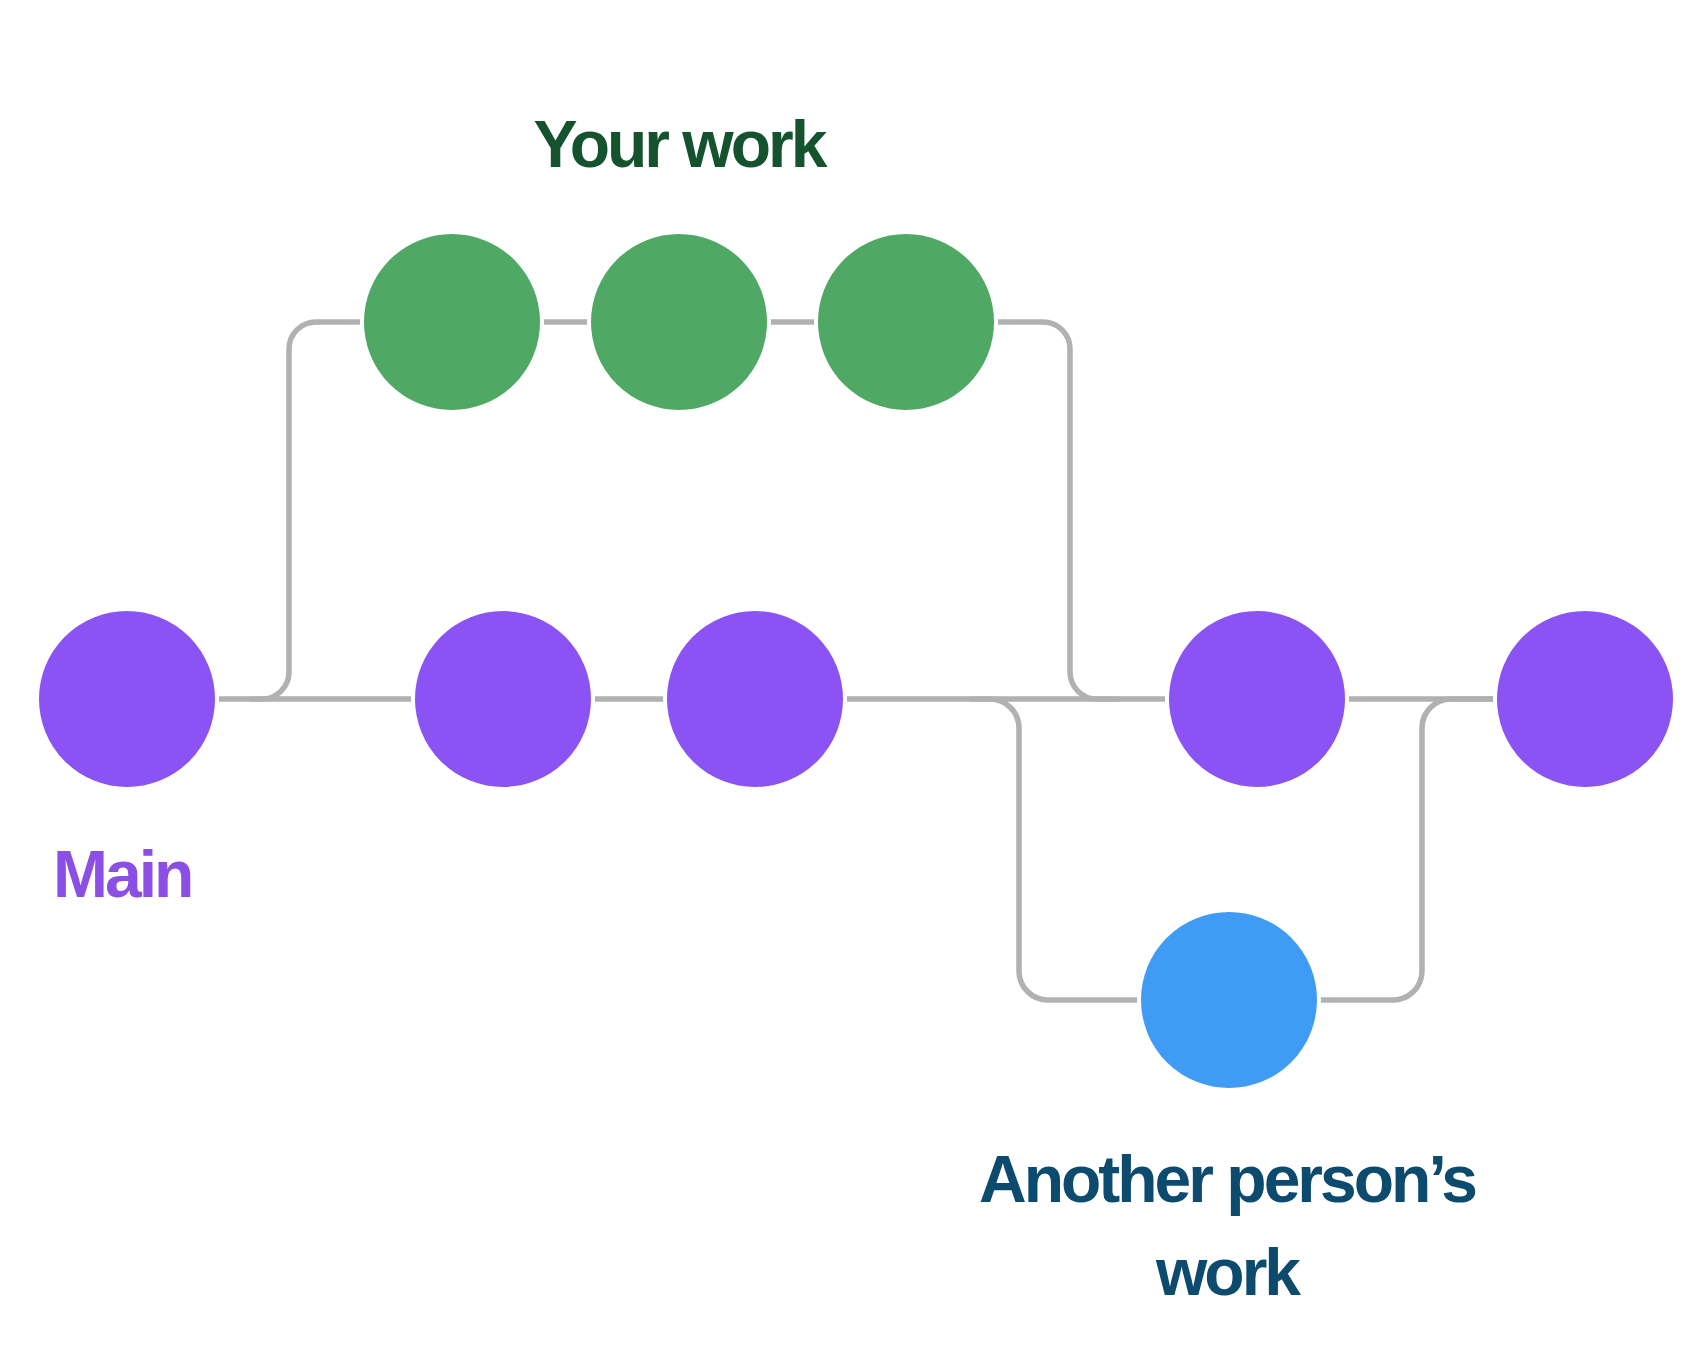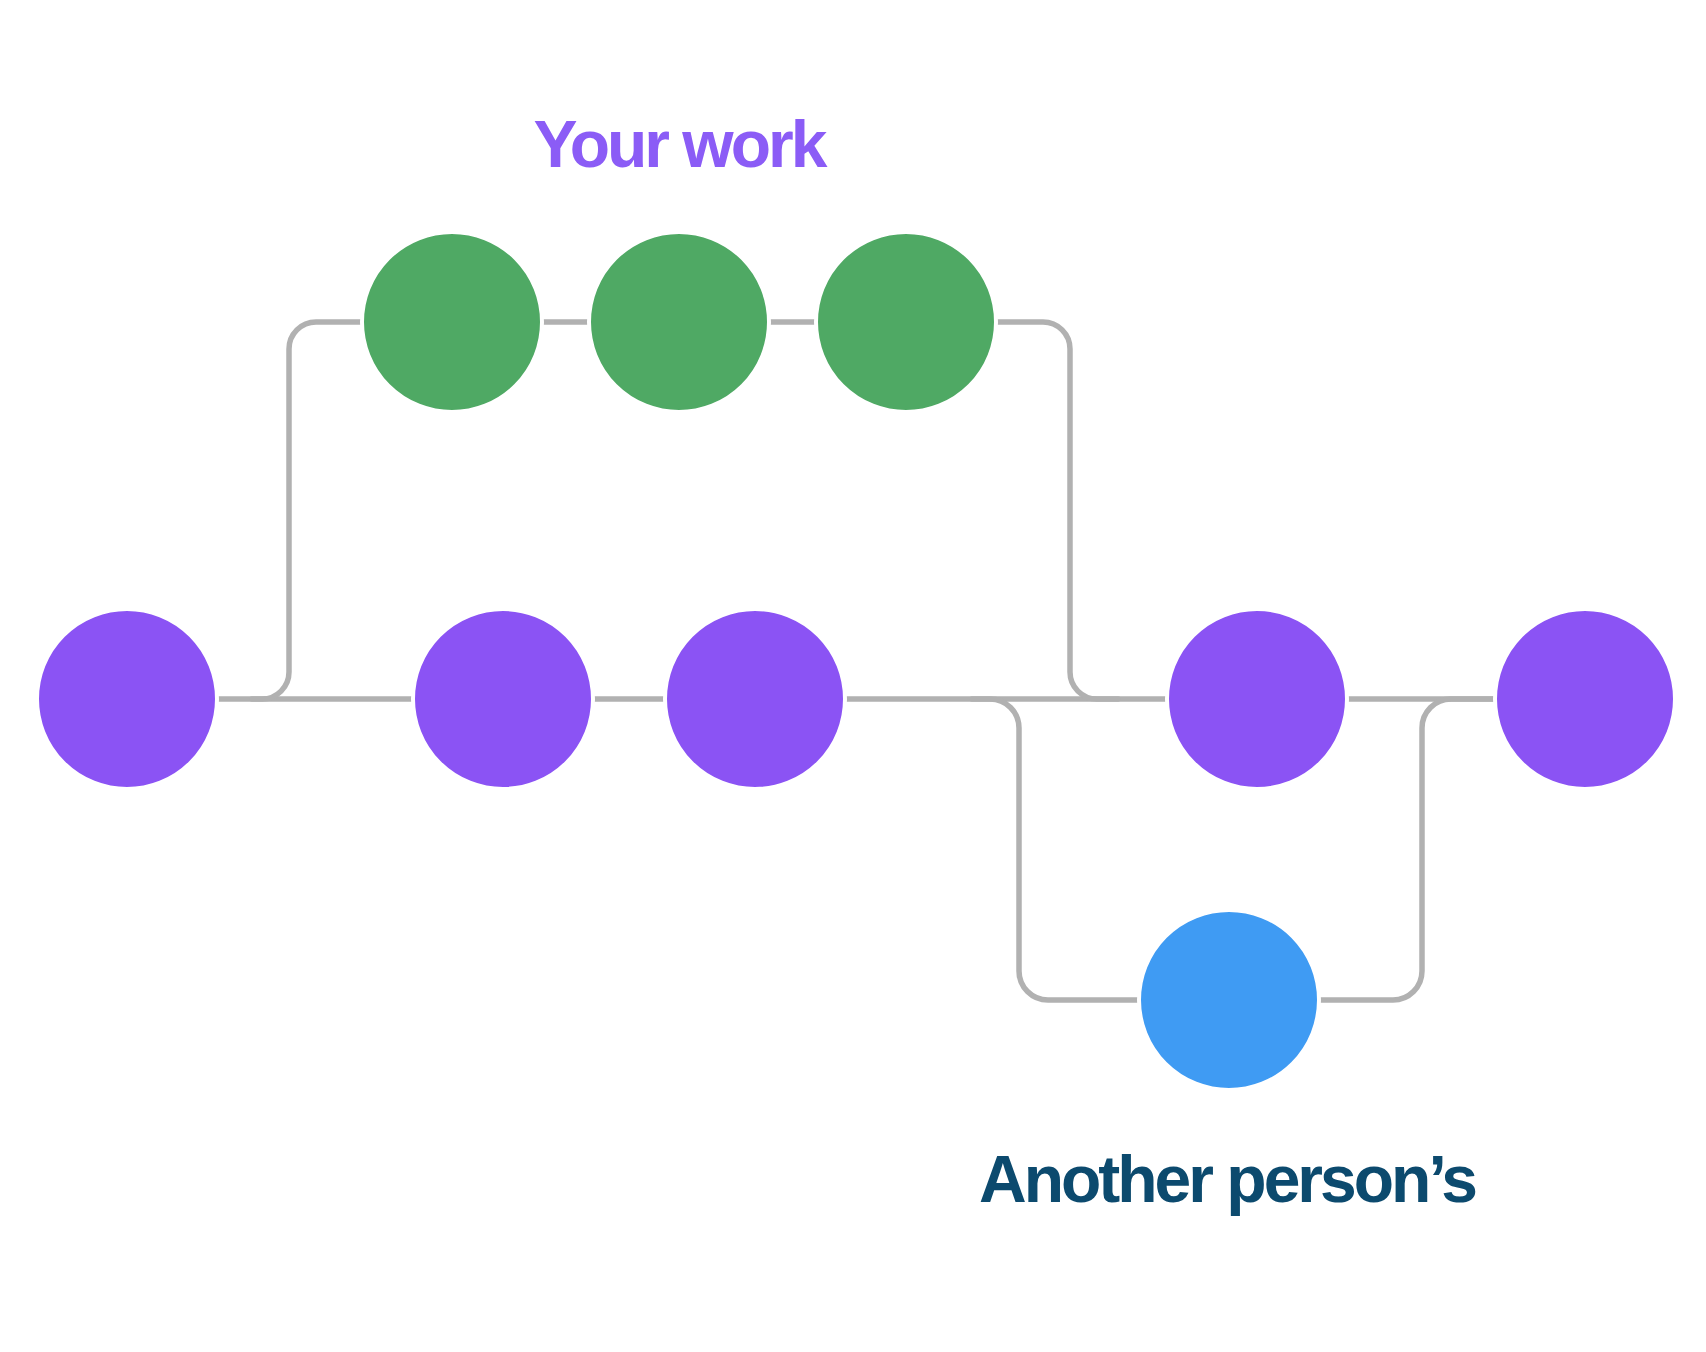--- a/index.html
+++ b/index.html
@@ -36,19 +36,21 @@
       <circle cx="503" cy="699" r="90" fill="#8B53F4" stroke="#ffffff" stroke-width="4"></circle>
       <circle cx="755" cy="699" r="90" fill="#8B53F4" stroke="#ffffff" stroke-width="4"></circle>
       <circle cx="1257" cy="699" r="90" fill="#8B53F4" stroke="#ffffff" stroke-width="4"></circle>
       <circle cx="1585" cy="699" r="90" fill="#8B53F4" stroke="#ffffff" stroke-width="4"></circle>
       <circle cx="452" cy="322" r="90" fill="#4FA964" stroke="#ffffff" stroke-width="4"></circle>
       <circle cx="679" cy="322" r="90" fill="#4FA964" stroke="#ffffff" stroke-width="4"></circle>
       <circle cx="906" cy="322" r="90" fill="#4FA964" stroke="#ffffff" stroke-width="4"></circle>
       <circle cx="1229" cy="1000" r="90" fill="#3F9BF3" stroke="#ffffff" stroke-width="4"></circle>
     </svg>
 
-  <div class="label label-your-work" style="color: #8b5cf6;">Your work</div>
+  <div class="label label-your-work" style="color: #14532d;">Your work</div>
 
+  <div class="label label-main" style="color: rgb(140, 79, 230);">Main</div>
 
   <div class="label label-another" style="color: #0c4a6e;">
     <span class="label-line">Another person’s</span>
+    <span class="label-line">work</span>
   </div>
 </div>
 
 </body></html>

